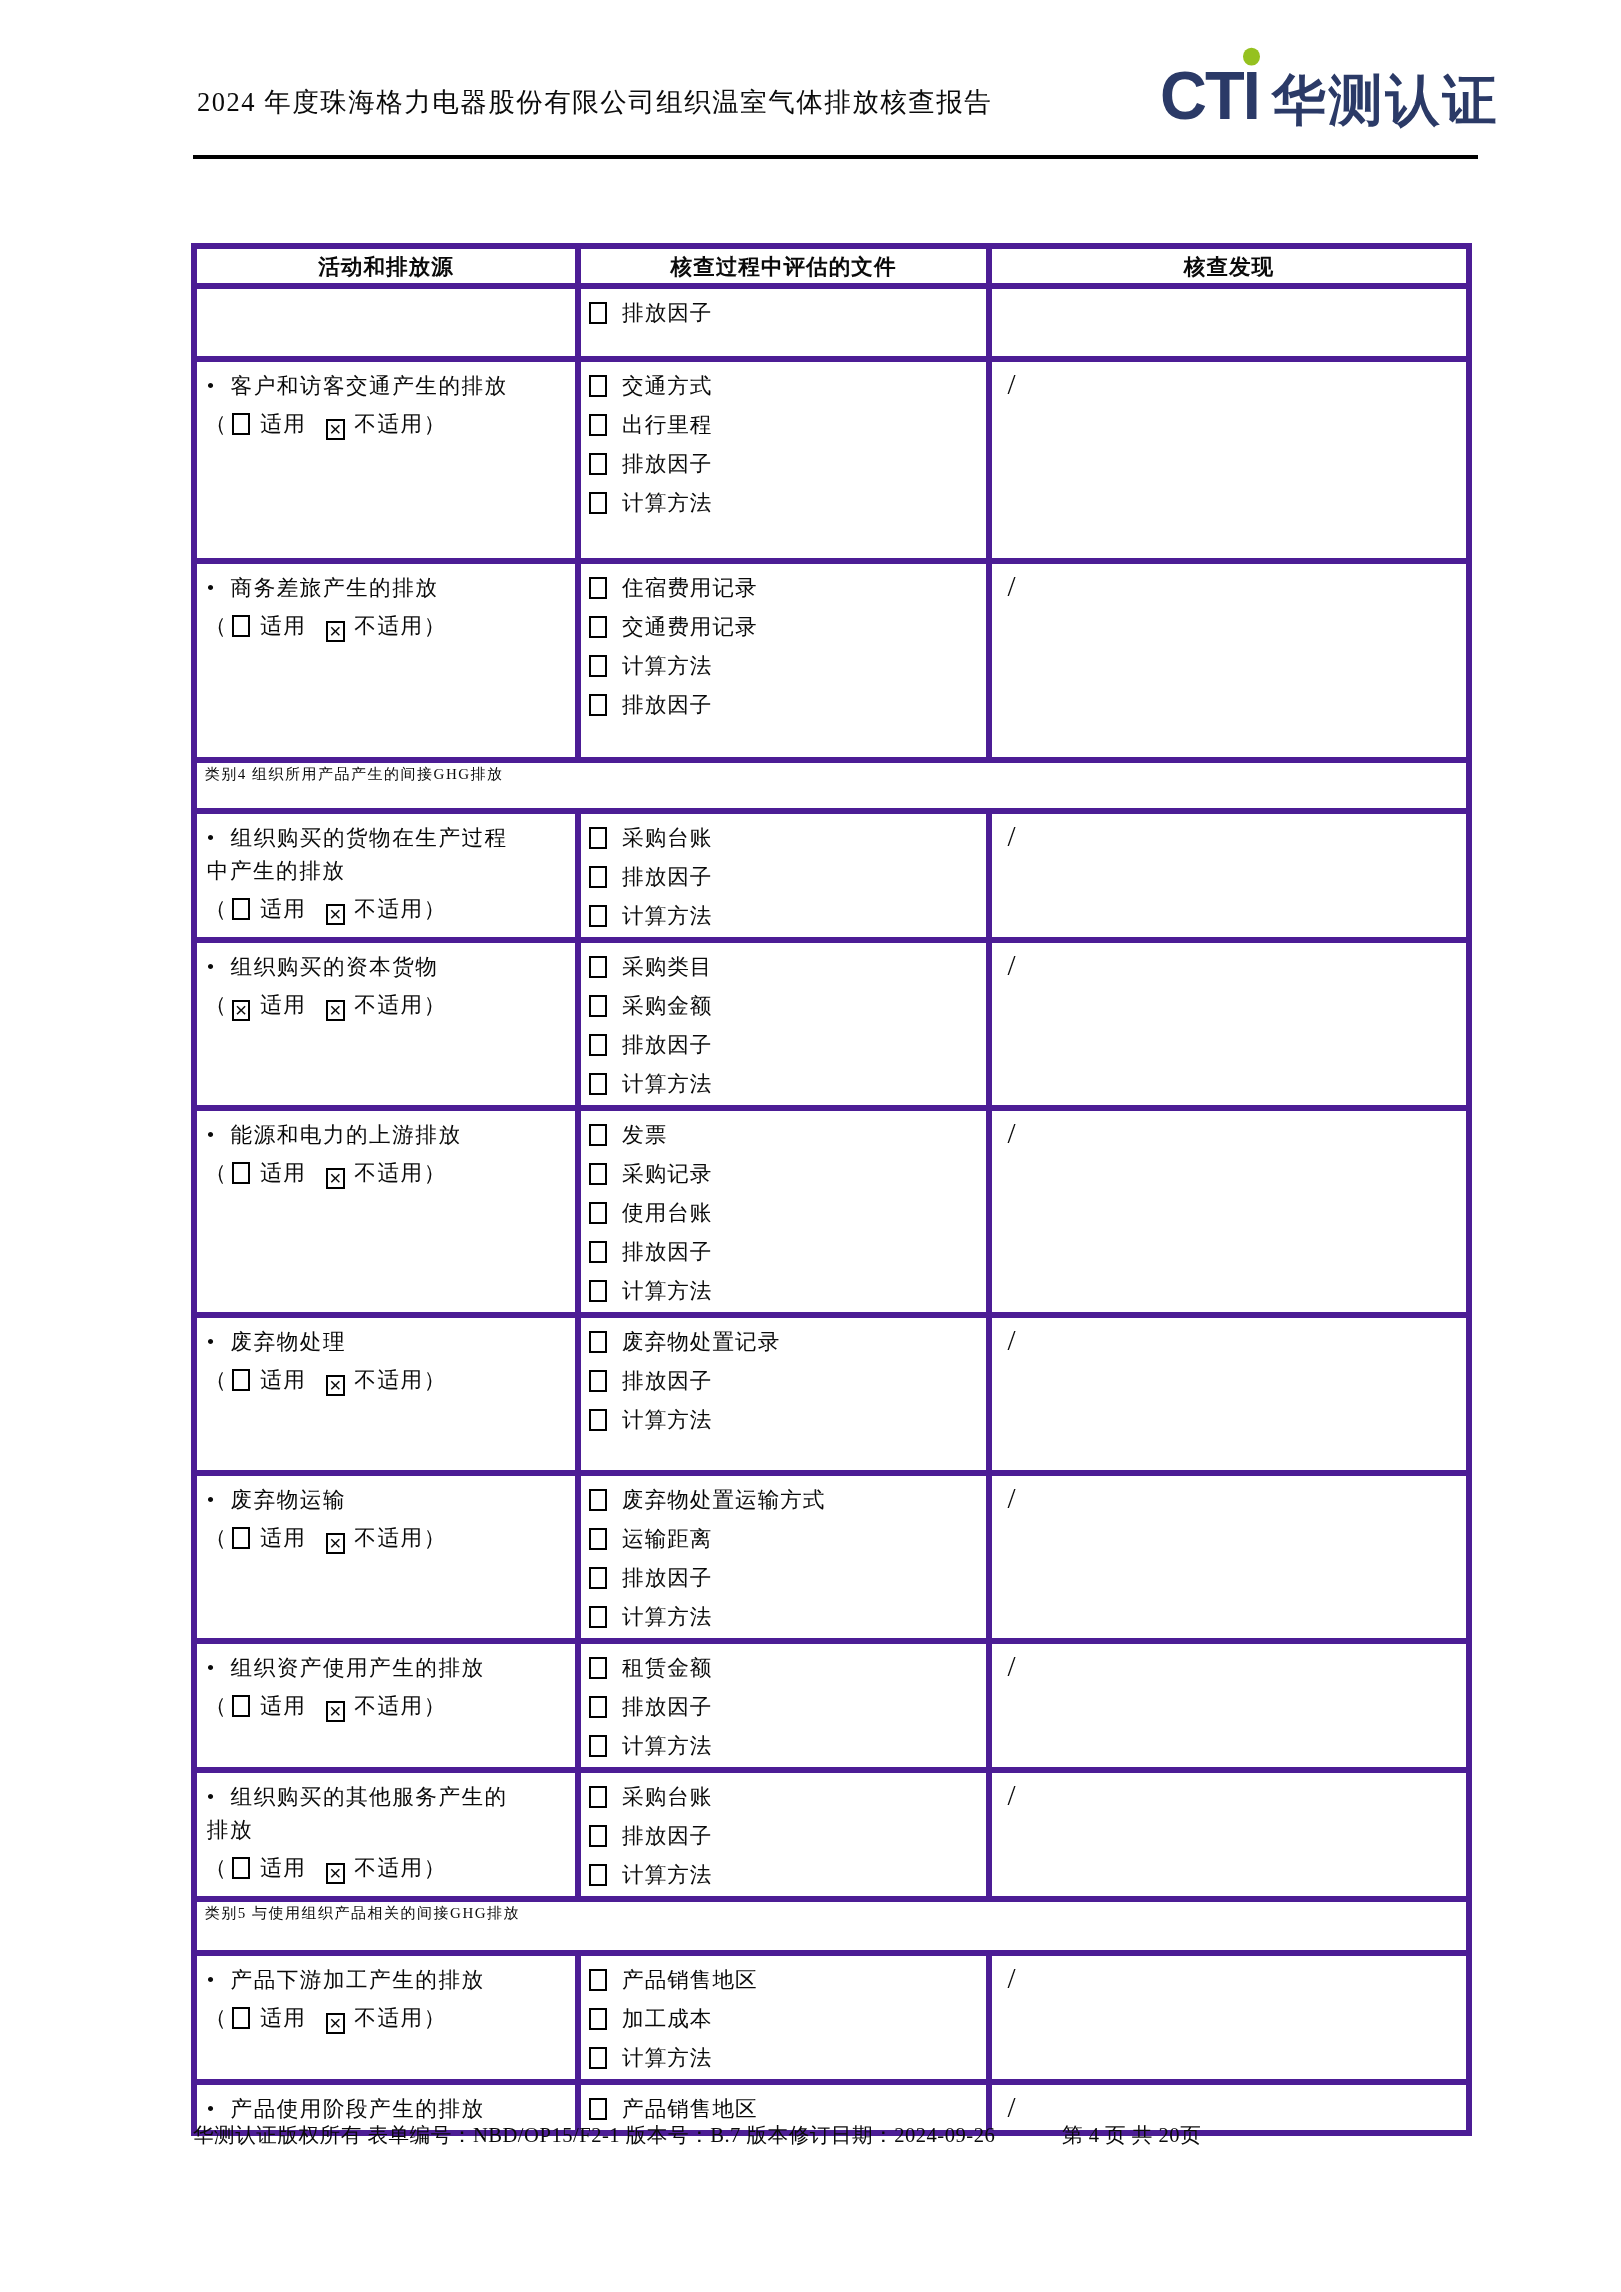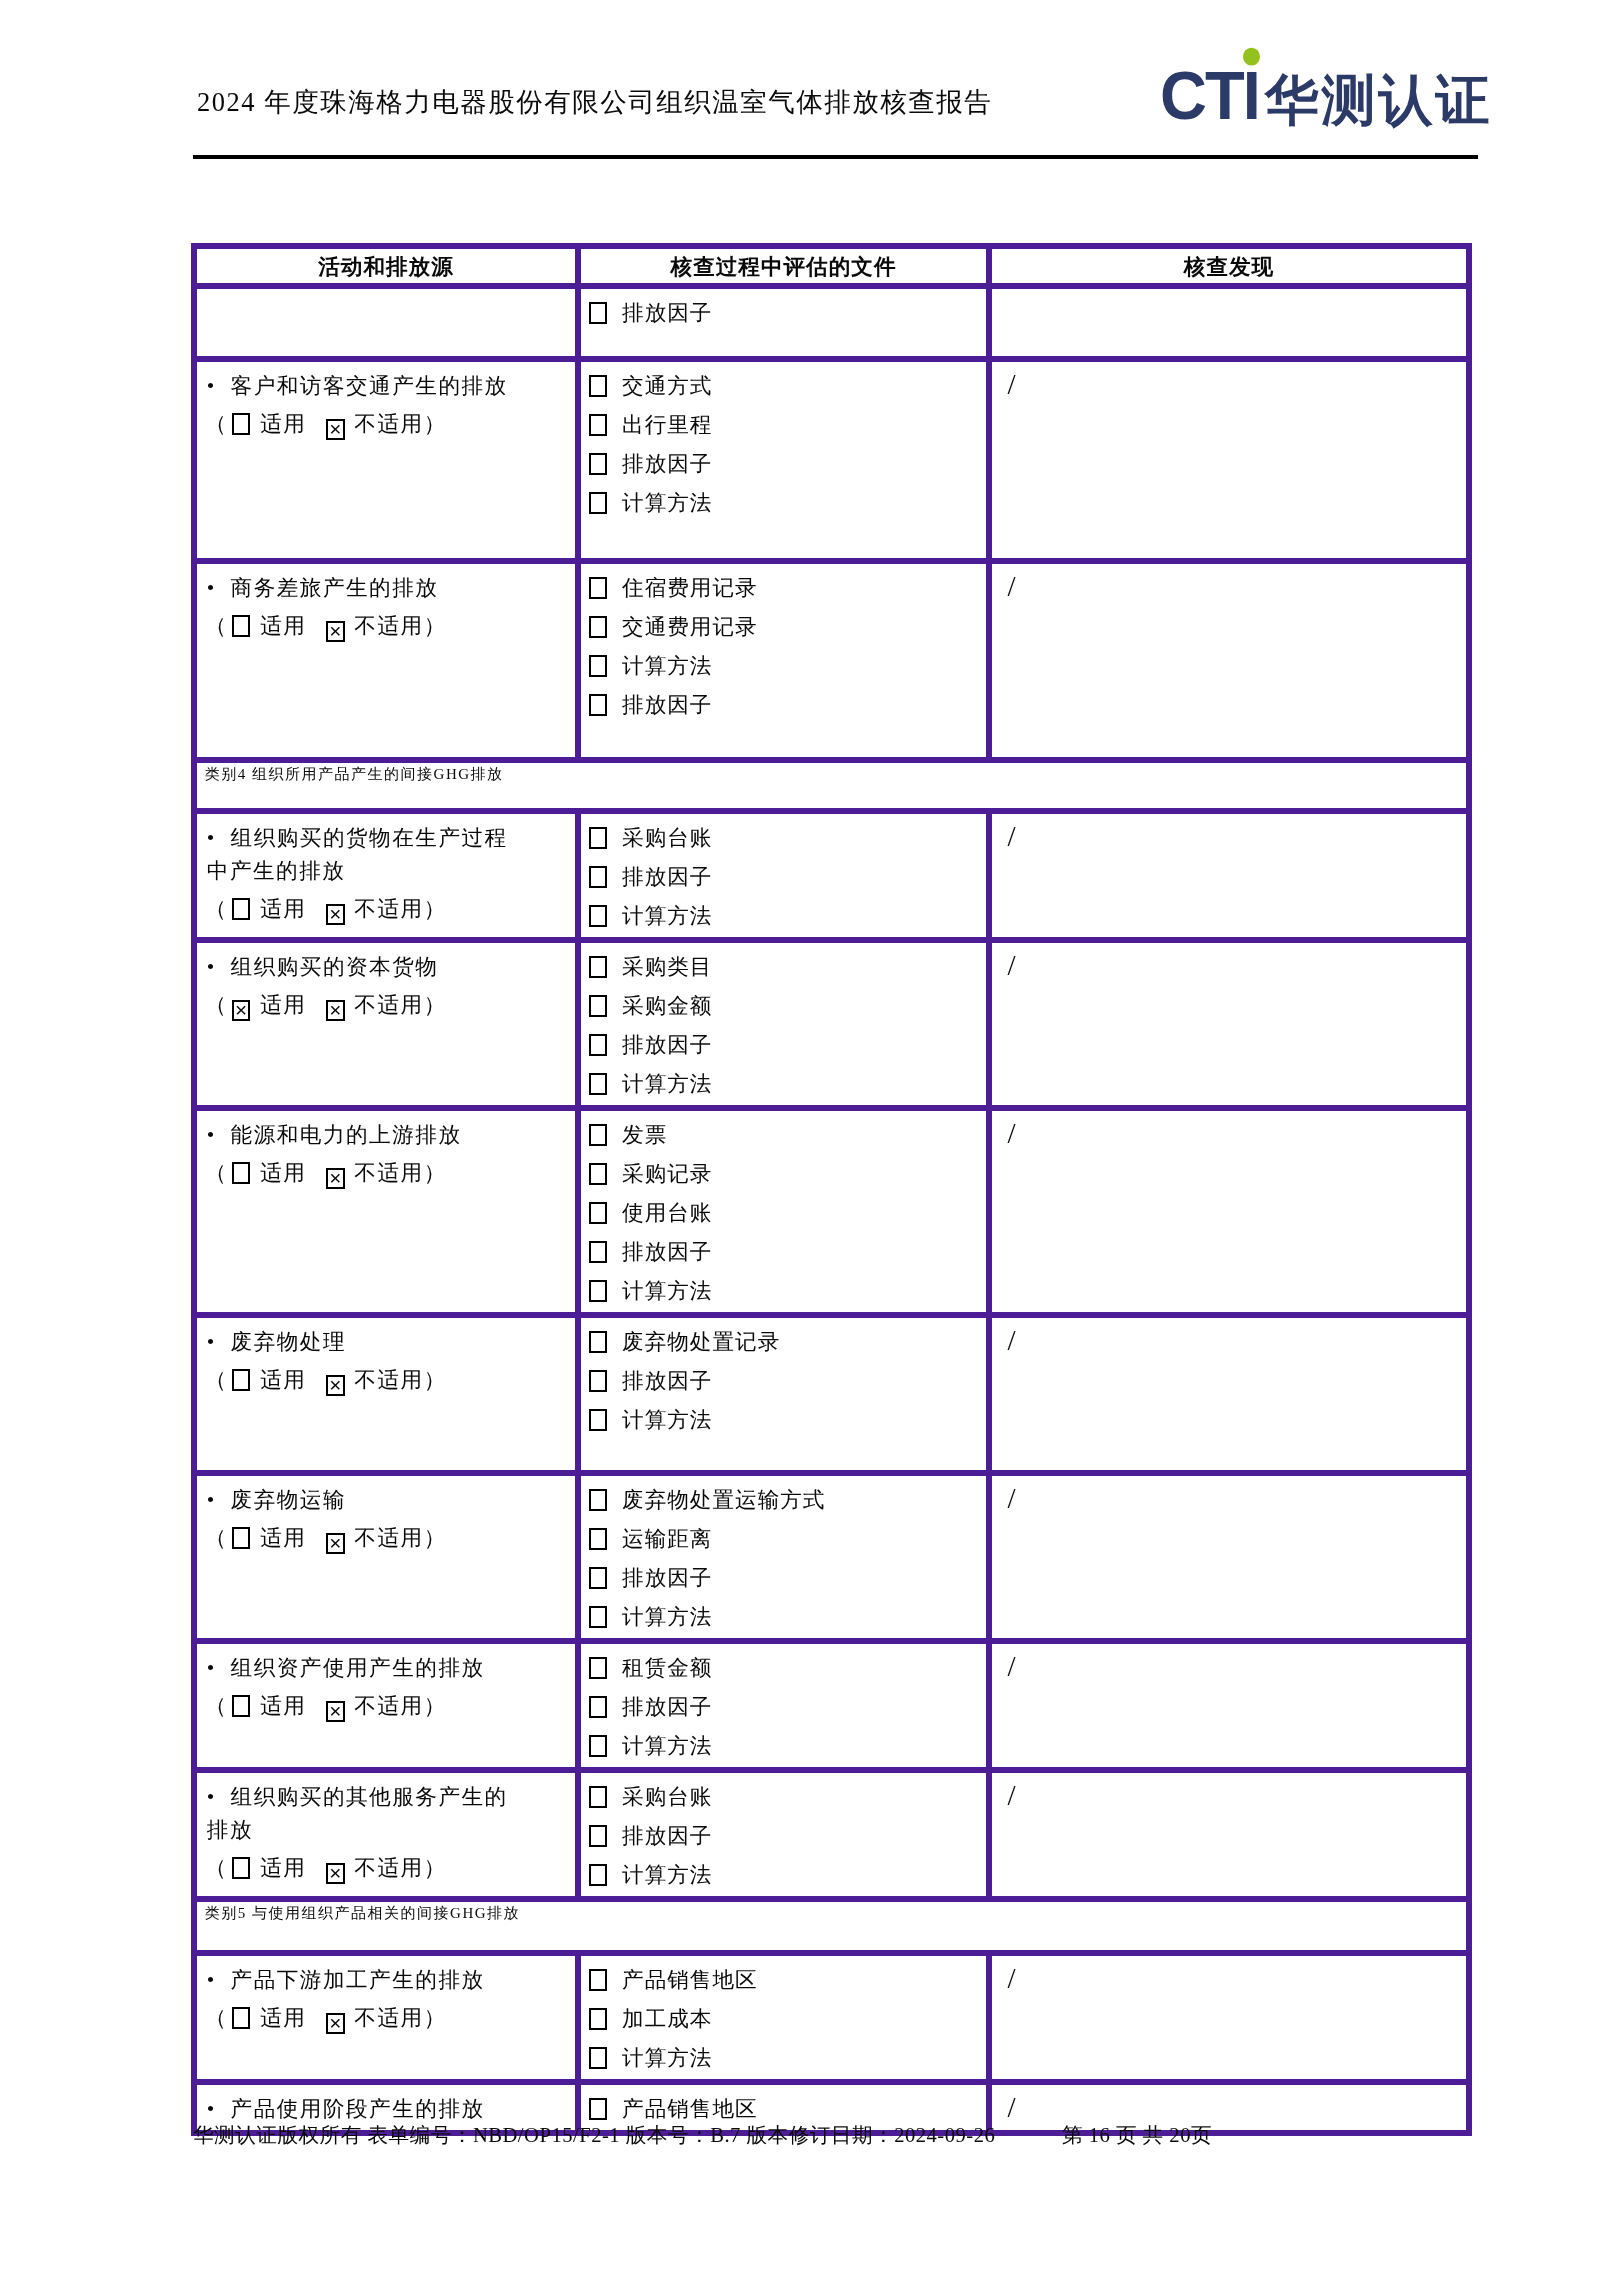--- a/index.html
+++ b/index.html
@@ -6,21 +6,21 @@
   body{
     width:1621px;height:2293px;background:#ffffff;position:relative;
     font-family:"Liberation Serif", serif;color:#0a0a0a;
     -webkit-font-smoothing:antialiased;
   }
   
   .doc-title{
     position:absolute;left:197px;top:84px;
     font-size:26.5px;letter-spacing:1.5px;white-space:nowrap;
   }
-  .logo{position:absolute;left:1160px;top:65px;display:flex;align-items:flex-end;gap:6px;}
+  .logo{position:absolute;left:1160px;top:65px;display:flex;align-items:flex-end;gap:13px;}
   .logo-cti{
     font-family:"Liberation Sans",sans-serif;font-weight:bold;
     font-size:65px;line-height:0.95;letter-spacing:-2px;position:relative;display:inline-block;
     transform:scaleY(1.05);
   }
   .logo-dot{
     position:absolute;right:-1px;top:-14.7px;width:16.7px;height:16.7px;border-radius:50%;
   }
   .logo-cn{
     font-family:"Liberation Sans",sans-serif;font-weight:bold;
@@ -262,17 +262,17 @@
           <td class="finding-cell">
             <div class="finding">/</div>
           </td>
         </tr>
       </tbody>
   </table>
 
   <div class="footer">
     <span class="f-left">华测认证版权所有</span>
     <span class="f-mid">表单编号：NBD/OP15/F2-1 版本号：B.7 版本修订日期：2024-09-26</span>
-    <span class="f-right">第 16 页 共 20页</span>
+    <span class="f-right">第 4 页 共 20页</span>
   </div>
 
 </div>
 
 
 </body></html>

